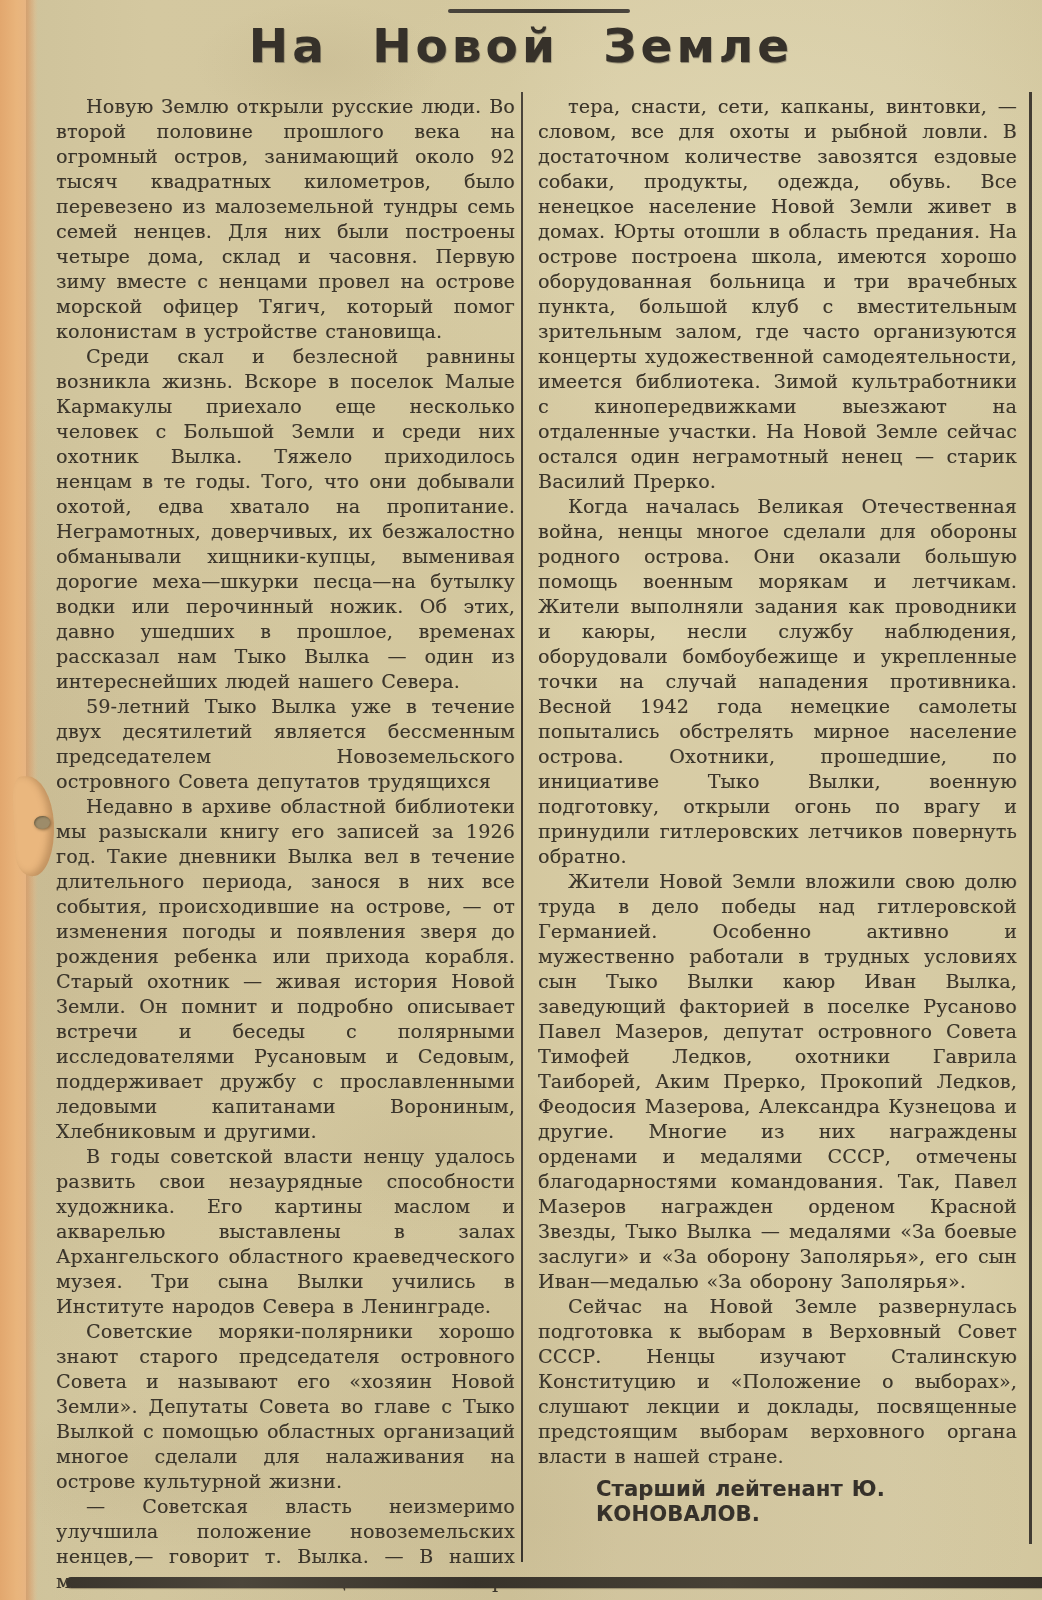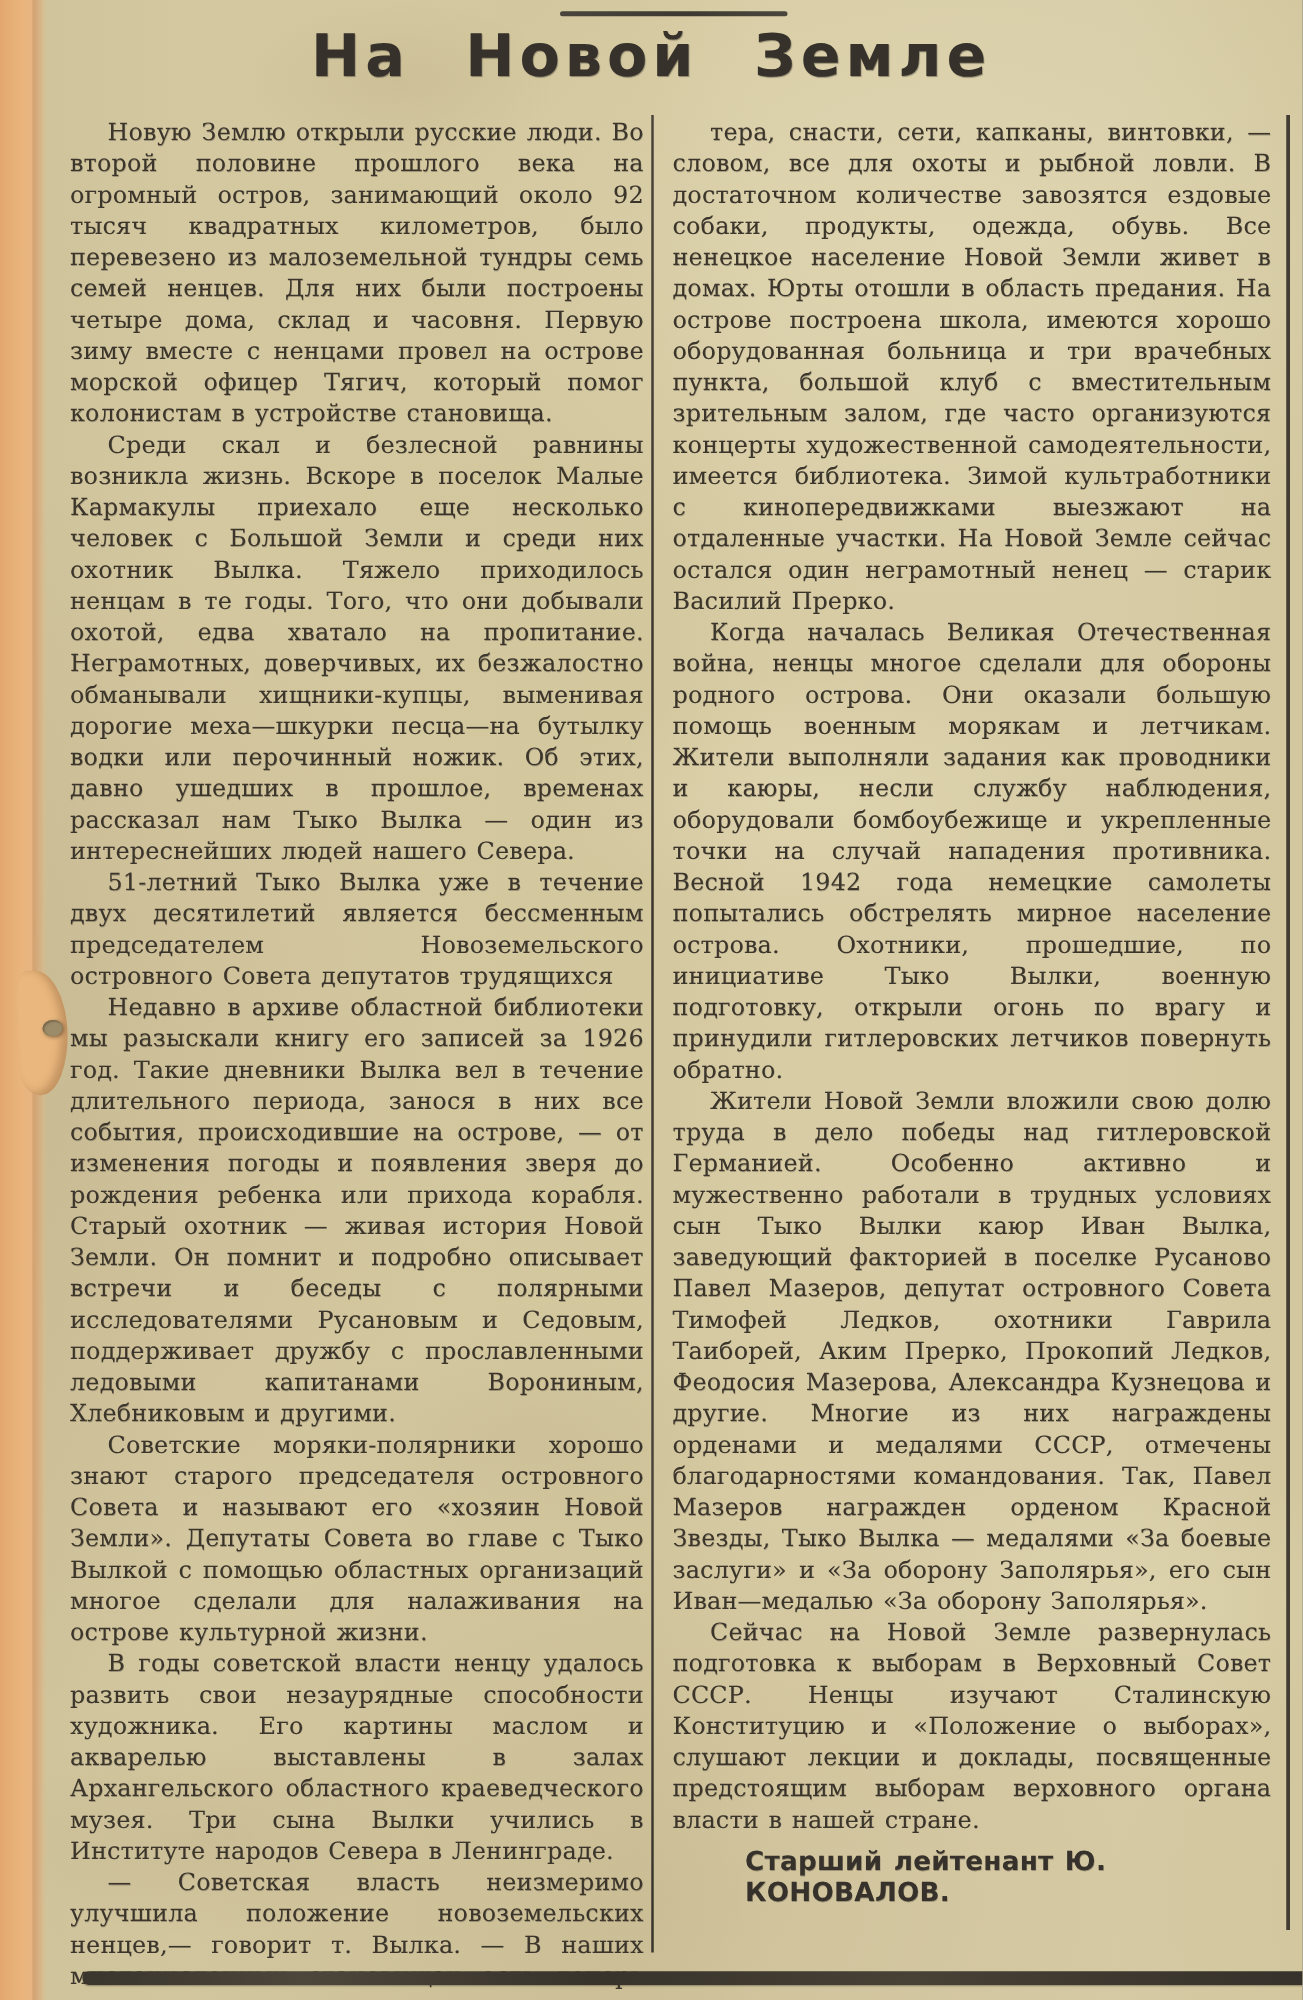--- a/index.html
+++ b/index.html
@@ -100,24 +100,24 @@
   <div class="tear"></div>
   <div class="tear-hole"></div>
 
   <div class="top-rule"></div>
 
   <h1 class="headline">На Новой Земле</h1>
 
   <div class="col col-left">
     <p>Новую Землю открыли русские люди. Во второй половине прошлого века на огромный остров, занимающий около 92 тысяч квадратных километров, было перевезено из малоземельной тундры семь семей ненцев. Для них были построены четыре дома, склад и часовня. Первую зиму вместе с ненцами провел на острове морской офицер Тягич, который помог колонистам в устройстве становища.</p>
     <p>Среди скал и безлесной равнины возникла жизнь. Вскоре в поселок Малые Кармакулы приехало еще несколько человек с Большой Земли и среди них охотник Вылка. Тяжело приходилось ненцам в те годы. Того, что они добывали охотой, едва хватало на пропитание. Неграмотных, доверчивых, их безжалостно обманывали хищники-купцы, выменивая дорогие меха—шкурки песца—на бутылку водки или перочинный ножик. Об этих, давно ушедших в прошлое, временах рассказал нам Тыко Вылка — один из интереснейших людей нашего Севера.</p>
-    <p>51-летний Тыко Вылка уже в течение двух десятилетий является бессменным председателем Новоземельского островного Совета депутатов трудящихся</p>
+    <p>59-летний Тыко Вылка уже в течение двух десятилетий является бессменным председателем Новоземельского островного Совета депутатов трудящихся</p>
     <p>Недавно в архиве областной библиотеки мы разыскали книгу его записей за 1926 год. Такие дневники Вылка вел в течение длительного периода, занося в них все события, происходившие на острове, — от изменения погоды и появления зверя до рождения ребенка или прихода корабля. Старый охотник — живая история Новой Земли. Он помнит и подробно описывает встречи и беседы с полярными исследователями Русановым и Седовым, поддерживает дружбу с прославленными ледовыми капитанами Ворониным, Хлебниковым и другими.</p>
+    <p>В годы советской власти ненцу удалось развить свои незаурядные способности художника. Его картины маслом и акварелью выставлены в залах Архангельского областного краеведческого музея. Три сына Вылки учились в Институте народов Севера в Ленинграде.</p>
     <p>Советские моряки-полярники хорошо знают старого председателя островного Совета и называют его «хозяин Новой Земли». Депутаты Совета во главе с Тыко Вылкой с помощью областных организаций многое сделали для налаживания на острове культурной жизни.</p>
-    <p>В годы советской власти ненцу удалось развить свои незаурядные способности художника. Его картины маслом и акварелью выставлены в залах Архангельского областного краеведческого музея. Три сына Вылки учились в Институте народов Севера в Ленинграде.</p>
     <p>— Советская власть неизмеримо улучшила положение новоземельских ненцев,— говорит т. Вылка. — В наших многочисленных становищах есть теперь моторные ка-</p>
   </div>
 
   <div class="divider"></div>
 
   <div class="col col-right">
     <p>тера, снасти, сети, капканы, винтовки, — словом, все для охоты и рыбной ловли. В достаточном количестве завозятся ездовые собаки, продукты, одежда, обувь. Все ненецкое население Новой Земли живет в домах. Юрты отошли в область предания. На острове построена школа, имеются хорошо оборудованная больница и три врачебных пункта, большой клуб с вместительным зрительным залом, где часто организуются концерты художественной самодеятельности, имеется библиотека. Зимой культработники с кинопередвижками выезжают на отдаленные участки. На Новой Земле сейчас остался один неграмотный ненец — старик Василий Прерко.</p>
     <p>Когда началась Великая Отечественная война, ненцы многое сделали для обороны родного острова. Они оказали большую помощь военным морякам и летчикам. Жители выполняли задания как проводники и каюры, несли службу наблюдения, оборудовали бомбоубежище и укрепленные точки на случай нападения противника. Весной 1942 года немецкие самолеты попытались обстрелять мирное население острова. Охотники, прошедшие, по инициативе Тыко Вылки, военную подготовку, открыли огонь по врагу и принудили гитлеровских летчиков повернуть обратно.</p>
     <p>Жители Новой Земли вложили свою долю труда в дело победы над гитлеровской Германией. Особенно активно и мужественно работали в трудных условиях сын Тыко Вылки каюр Иван Вылка, заведующий факторией в поселке Русаново Павел Мазеров, депутат островного Совета Тимофей Ледков, охотники Гаврила Таиборей, Аким Прерко, Прокопий Ледков, Феодосия Мазерова, Александра Кузнецова и другие. Многие из них награждены орденами и медалями СССР, отмечены благодарностями командования. Так, Павел Мазеров награжден орденом Красной Звезды, Тыко Вылка — медалями «За боевые заслуги» и «За оборону Заполярья», его сын Иван—медалью «За оборону Заполярья».</p>
     <p>Сейчас на Новой Земле развернулась подготовка к выборам в Верховный Совет СССР. Ненцы изучают Сталинскую Конституцию и «Положение о выборах», слушают лекции и доклады, посвященные предстоящим выборам верховного органа власти в нашей стране.</p>

